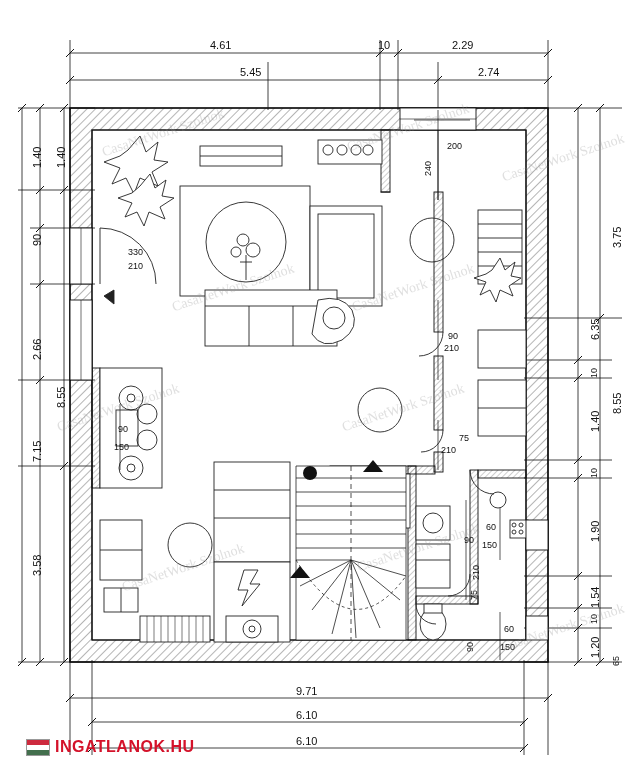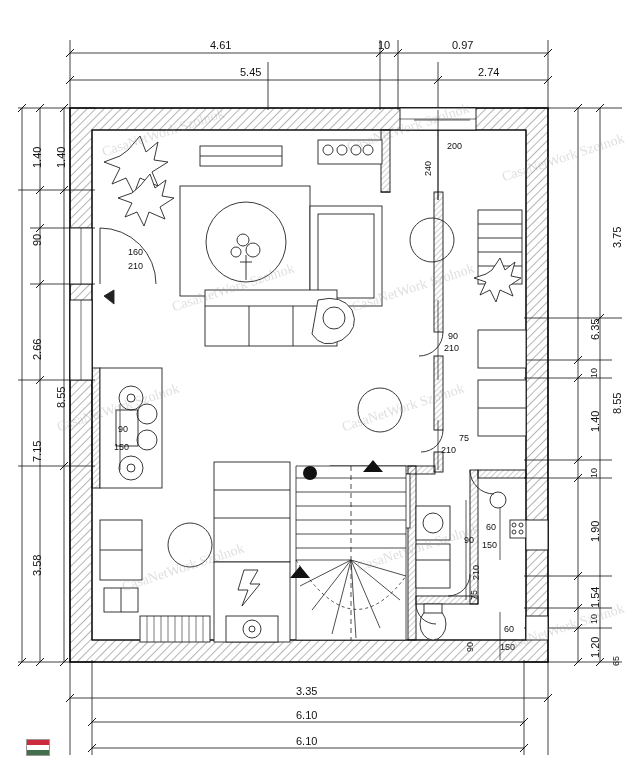--- a/index.html
+++ b/index.html
@@ -387,25 +387,25 @@
     <line x1="438" y1="420" x2="438" y2="470"></line>
     <line x1="466" y1="500" x2="466" y2="600"></line>
     <line x1="500" y1="508" x2="500" y2="560"></line>
     <line x1="500" y1="612" x2="500" y2="660"></line>
     <line x1="120" y1="404" x2="120" y2="470"></line>
   </g>
 </svg>
 
 <div class="lbl" style="left:210px; top:40px;text-align:center;">4.61</div>
 <div class="lbl" style="left:378px; top:40px;">10</div>
-<div class="lbl" style="left:452px; top:40px;">0.97</div>
+<div class="lbl" style="left:452px; top:40px;">2.29</div>
 <div class="lbl" style="left:240px; top:67px;">5.45</div>
 <div class="lbl" style="left:478px; top:67px;">2.74</div>
 
-<div class="lbl" style="left:296px; top:686px;">3.35</div>
+<div class="lbl" style="left:296px; top:686px;">9.71</div>
 <div class="lbl" style="left:296px; top:710px;">6.10</div>
 <div class="lbl" style="left:296px; top:736px;">6.10</div>
 
 <div class="lbl vert" style="left:32px; top:168px;">1.40</div>
 <div class="lbl vert" style="left:56px; top:168px;">1.40</div>
 <div class="lbl vert" style="left:32px; top:246px;">90</div>
 <div class="lbl vert" style="left:32px; top:360px;">2.66</div>
 <div class="lbl vert" style="left:56px; top:408px;">8.55</div>
 <div class="lbl vert" style="left:32px; top:462px;">7.15</div>
 <div class="lbl vert" style="left:32px; top:576px;">3.58</div>
@@ -415,21 +415,21 @@
 <div class="lbl vert small" style="left:590px; top:378px;">10</div>
 <div class="lbl vert" style="left:612px; top:414px;">8.55</div>
 <div class="lbl vert" style="left:590px; top:432px;">1.40</div>
 <div class="lbl vert small" style="left:590px; top:478px;">10</div>
 <div class="lbl vert" style="left:590px; top:542px;">1.90</div>
 <div class="lbl vert" style="left:590px; top:608px;">1.54</div>
 <div class="lbl vert small" style="left:590px; top:624px;">10</div>
 <div class="lbl vert" style="left:590px; top:658px;">1.20</div>
 <div class="lbl vert small" style="left:612px; top:666px;">65</div>
 
-<div class="lbl small" style="left:128px; top:248px;">160</div>
+<div class="lbl small" style="left:128px; top:248px;">330</div>
 <div class="lbl small" style="left:128px; top:262px;">210</div>
 <div class="lbl small" style="left:447px; top:142px;">200</div>
 <div class="lbl small vert" style="left:424px; top:176px;">240</div>
 <div class="lbl small" style="left:448px; top:332px;">90</div>
 <div class="lbl small" style="left:444px; top:344px;">210</div>
 <div class="lbl small" style="left:118px; top:425px;">90</div>
 <div class="lbl small" style="left:114px; top:443px;">150</div>
 <div class="lbl small" style="left:459px; top:434px;">75</div>
 <div class="lbl small" style="left:441px; top:446px;">210</div>
 <div class="lbl small" style="left:486px; top:523px;">60</div>
@@ -447,13 +447,14 @@
 <div class="wm" style="left:170px; top:300px;">CasaNetWork Szolnok</div>
 <div class="wm" style="left:350px; top:300px;">CasaNetWork Szolnok</div>
 <div class="wm" style="left:120px; top:580px;">CasaNetWork Szolnok</div>
 <div class="wm" style="left:340px; top:420px;">CasaNetWork Szolnok</div>
 <div class="wm" style="left:355px; top:560px;">CasaNetWork Szolnok</div>
 <div class="wm" style="left:500px; top:640px;">CasaNetWork Szolnok</div>
 <div class="wm" style="left:500px; top:170px;">CasaNetWork Szolnok</div>
 
 <div id="brand">
   <span class="flag"></span>
+  <span class="bname">INGATLANOK.HU</span>
 </div>
 
 </body></html>

